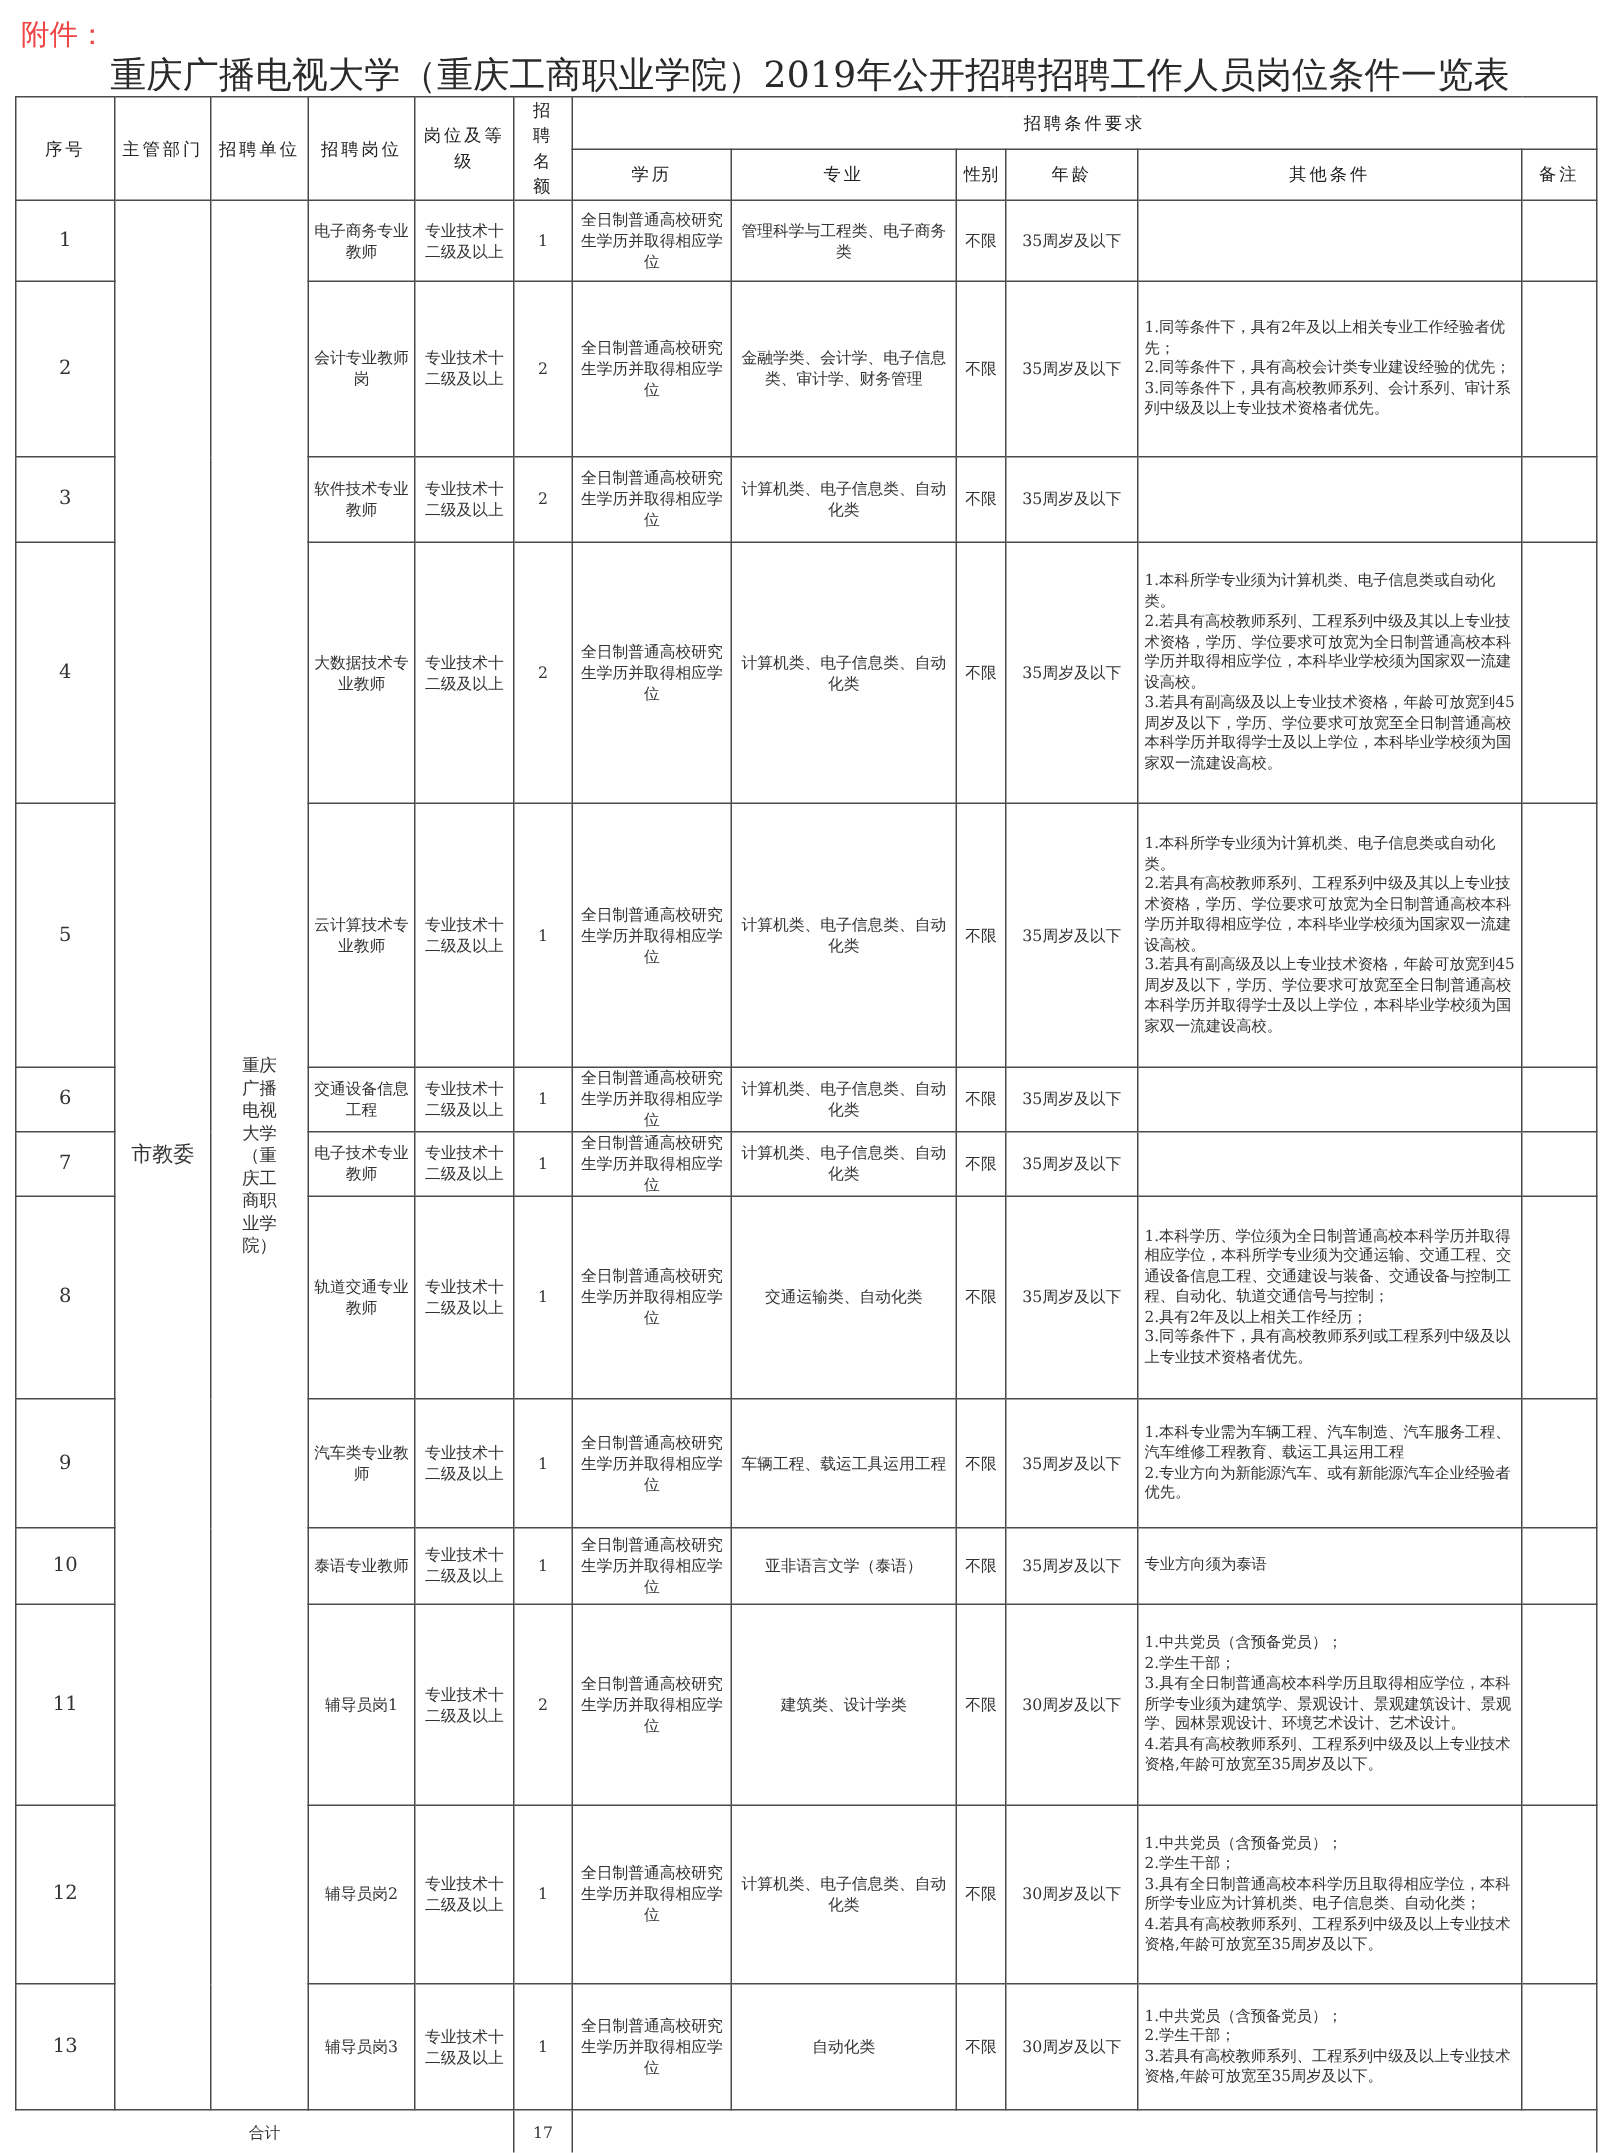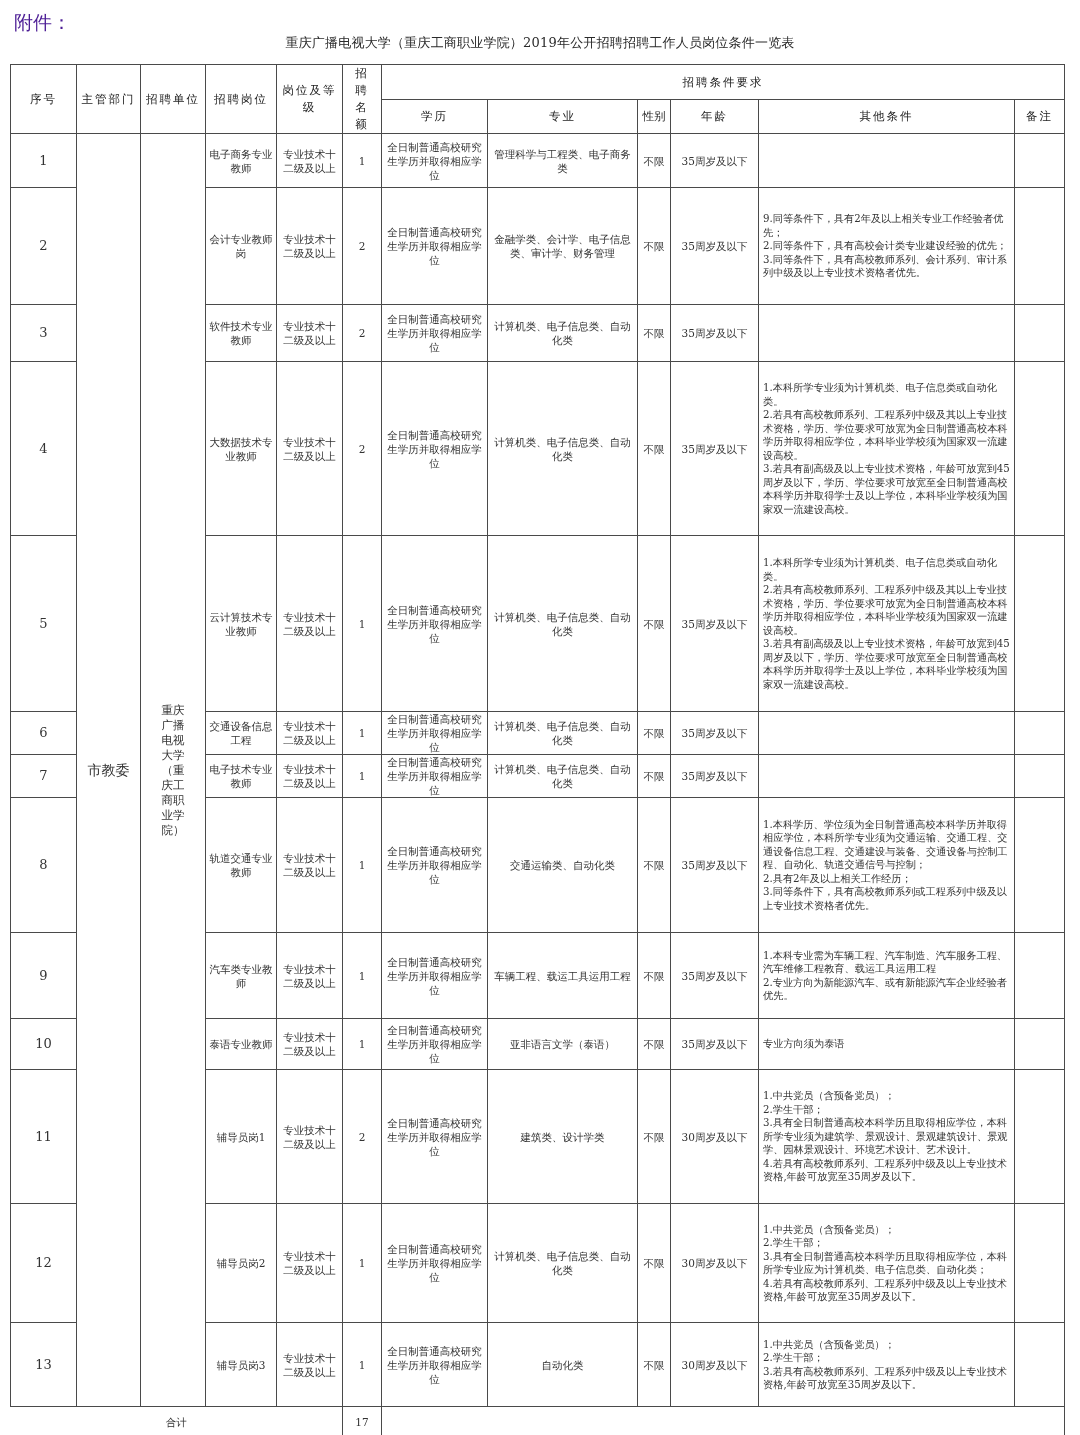--- a/index.html
+++ b/index.html
@@ -1,26 +1,26 @@
 <!DOCTYPE html>
 <html><head>
 <meta charset="utf-8">
 <style>
   html, body { margin: 0; padding: 0; background: #ffffff; }
   body {
     width: 1080px; height: 1435px; position: relative; overflow: hidden;
     font-family: "DejaVu Serif", "Liberation Serif", serif; color: #222;
   }
   .attach {
-    position: absolute; left: 14px; top: 10px; font-size: 19px; color: #4c1d95;
+    position: absolute; left: 14px; top: 10px; font-size: 19px; color: #ef4444;
     font-family: Liberation Serif, serif;
   }
   .title {
     position: absolute; left: 0; width: 1080px; top: 34px; text-align: center;
-    font-size: 13px; color: #2a2a2a; letter-spacing: 0.2px;
+    font-size: 24px; color: #2a2a2a; letter-spacing: 0.2px;
   }
   table.grid {
     position: absolute; left: 10px; top: 64px;
     border-collapse: collapse; table-layout: fixed;
     font-size: 10.5px; line-height: 14px; color: #333;
   }
   table.grid td {
     border: 1.3px solid #4a4a4a; text-align: center; vertical-align: middle;
     padding: 0 3px; overflow: hidden; word-break: break-all;
   }
@@ -86,21 +86,21 @@
       <tr style="height: 117px;">
         <td class="seq">2</td>
         <td>会计专业教师岗</td>
         <td>专业技术十二级及以上</td>
         <td>2</td>
         <td>全日制普通高校研究生学历并取得相应学位</td>
         <td>金融学类、会计学、电子信息类、审计学、财务管理</td>
         <td style="padding: 0px 1px;">不限</td>
         <td>35周岁及以下</td>
         <td class="other">
-          <div>9.同等条件下，具有2年及以上相关专业工作经验者优先；</div>
+          <div>1.同等条件下，具有2年及以上相关专业工作经验者优先；</div>
           <div>2.同等条件下，具有高校会计类专业建设经验的优先；</div>
           <div>3.同等条件下，具有高校教师系列、会计系列、审计系列中级及以上专业技术资格者优先。</div>
         </td>
         <td></td>
       </tr>
       <tr style="height: 57px;">
         <td class="seq">3</td>
         <td>软件技术专业教师</td>
         <td>专业技术十二级及以上</td>
         <td>2</td>

